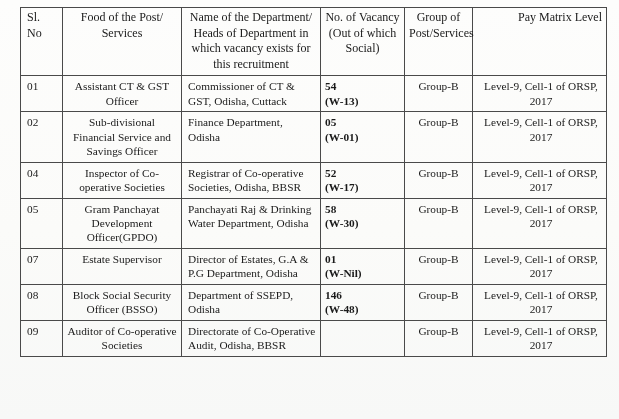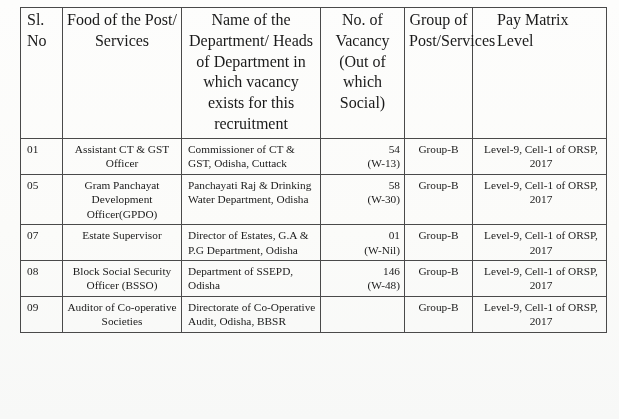--- a/index.html
+++ b/index.html
@@ -48,49 +48,49 @@
   col.c-dept    { width: 139px; }
   col.c-vac     { width: 84px; }
   col.c-group   { width: 68px; }
   col.c-pay     { width: 134px; }
 
   thead th {
     font-weight: bold;
     text-align: center;
     vertical-align: top;
     padding-top: 4px;
-    font-size: 16px;
+    font-size: 12px;
     line-height: 1.3;
   }
   thead th.h-sl {
     text-align: left;
     padding-left: 6px;
   }
   thead th.h-pay {
-    text-align: left;
+    text-align: right;
     padding-left: 24px;
     margin-top: 34px;
   }
   tbody td.c-slno {
     text-align: left;
     padding-left: 6px;
     padding-top: 3px;
   }
   tbody td.c-postname {
     text-align: center;
     padding-top: 3px;
   }
   tbody td.c-deptname {
     text-align: left;
     padding-left: 6px;
     padding-top: 3px;
   }
   tbody td.c-vacancy {
-    text-align: right;
-    font-weight: normal;
+    text-align: left;
+    font-weight: bold;
     padding-top: 3px;
   }
   tbody td.c-grouptxt {
     text-align: center;
     padding-top: 3px;
   }
   tbody td.c-paylevel {
     text-align: center;
     padding-left: 7px;
     padding-top: 3px;
@@ -132,20 +132,42 @@
           <td class="c-postname">Assistant CT &amp; GST Officer</td>
           <td class="c-deptname">Commissioner of CT &amp; GST, Odisha, Cuttack</td>
           <td class="c-vacancy">
             <span class="vac-total">54</span>
             <span class="vac-women">(W-13)</span>
           </td>
           <td class="c-grouptxt">Group-B</td>
           <td class="c-paylevel">Level-9, Cell-1 of ORSP, 2017</td>
         </tr>
         <tr>
+          <td class="c-slno">02</td>
+          <td class="c-postname">Sub-divisional Financial Service and Savings Officer</td>
+          <td class="c-deptname">Finance Department, Odisha</td>
+          <td class="c-vacancy">
+            <span class="vac-total">05</span>
+            <span class="vac-women">(W-01)</span>
+          </td>
+          <td class="c-grouptxt">Group-B</td>
+          <td class="c-paylevel">Level-9, Cell-1 of ORSP, 2017</td>
+        </tr>
+        <tr>
+          <td class="c-slno">04</td>
+          <td class="c-postname">Inspector of Co-operative Societies</td>
+          <td class="c-deptname">Registrar of Co-operative Societies, Odisha, BBSR</td>
+          <td class="c-vacancy">
+            <span class="vac-total">52</span>
+            <span class="vac-women">(W-17)</span>
+          </td>
+          <td class="c-grouptxt">Group-B</td>
+          <td class="c-paylevel">Level-9, Cell-1 of ORSP, 2017</td>
+        </tr>
+        <tr>
           <td class="c-slno">05</td>
           <td class="c-postname">Gram Panchayat Development Officer(GPDO)</td>
           <td class="c-deptname">Panchayati Raj &amp; Drinking Water Department, Odisha</td>
           <td class="c-vacancy">
             <span class="vac-total">58</span>
             <span class="vac-women">(W-30)</span>
           </td>
           <td class="c-grouptxt">Group-B</td>
           <td class="c-paylevel">Level-9, Cell-1 of ORSP, 2017</td>
         </tr>

